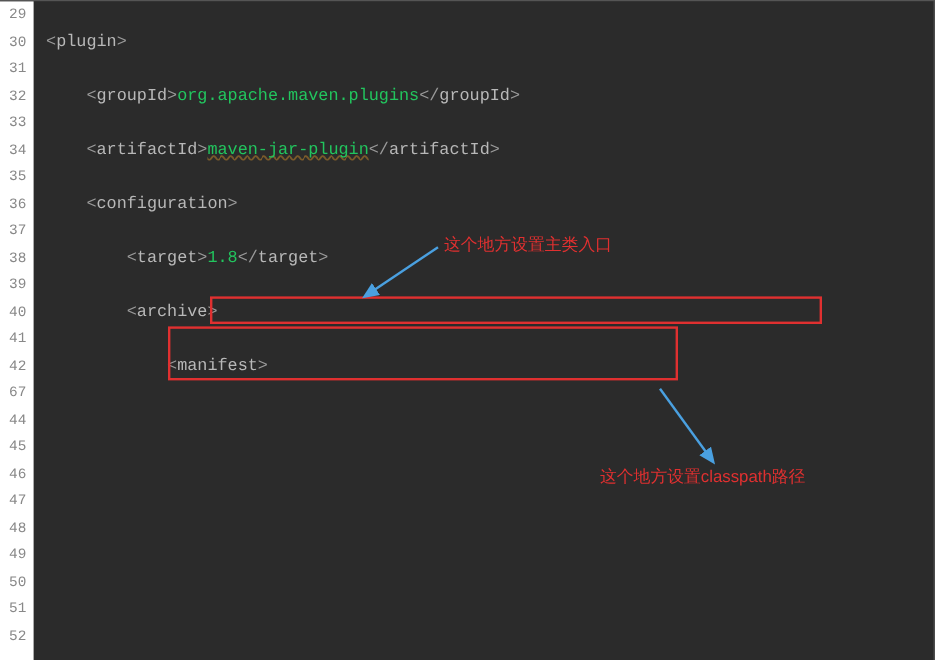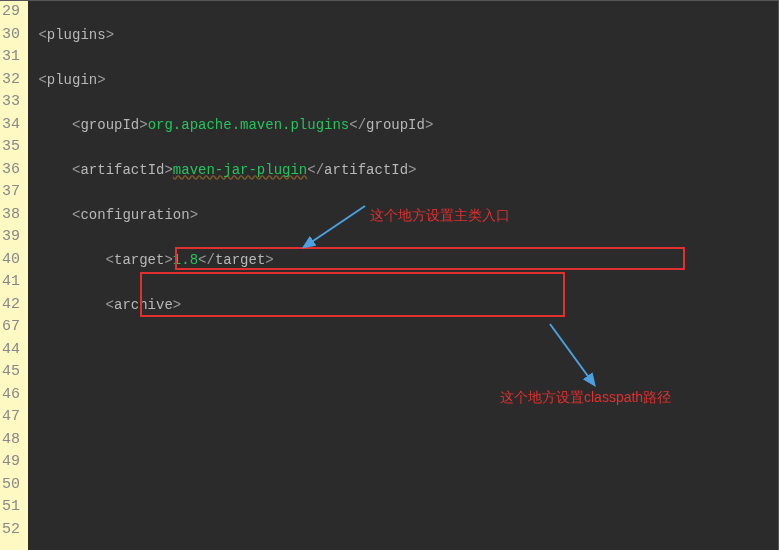--- a/index.html
+++ b/index.html
@@ -12,28 +12,28 @@
     overflow: hidden;
     position: relative;
     border-top: 1px solid #555;
     border-right: 1px solid #555;
   }
   .editor {
     display: flex;
     height: 100%;
   }
   .gutter {
-    background: #fef9c3;
+    background: #ffffff;
     color: #888;
-    text-align: center;
+    text-align: right;
     padding-right: 6px;
     width: 28px;
     user-select: none;
     line-height: 22.5px;
-    font-size: 15px;
+    font-size: 12px;
   }
   .code {
     flex: 1;
     line-height: 22.5px;
     white-space: pre;
     color: #a9b7c6;
     position: relative;
     padding-left: 2px;
   }
   .line { height: 22.5px; }
@@ -72,46 +72,46 @@
     <div class="line">46</div>
     <div class="line">47</div>
     <div class="line">48</div>
     <div class="line">49</div>
     <div class="line">50</div>
     <div class="line">51</div>
     <div class="line">52</div>
   </div>
 
   <div class="code">
-<div class="line"><span class="angle"> &lt;</span><span class="tag">plugins</span><span class="angle">&gt;</span></div>
 <div class="line"><span class="angle"> &lt;</span><span class="tag">plugin</span><span class="angle">&gt;</span></div>
 <div class="line"><span class="angle">     &lt;</span><span class="tag">groupId</span><span class="angle">&gt;</span><span class="text">org.apache.maven.plugins</span><span class="angle">&lt;/</span><span class="tag">groupId</span><span class="angle">&gt;</span></div>
 <div class="line"><span class="angle">     &lt;</span><span class="tag">artifactId</span><span class="angle">&gt;</span><span class="text typo">maven-jar-plugin</span><span class="angle">&lt;/</span><span class="tag">artifactId</span><span class="angle">&gt;</span></div>
 <div class="line"><span class="angle">     &lt;</span><span class="tag">configuration</span><span class="angle">&gt;</span></div>
 <div class="line"><span class="angle">         &lt;</span><span class="tag">target</span><span class="angle">&gt;</span><span class="text">1.8</span><span class="angle">&lt;/</span><span class="tag">target</span><span class="angle">&gt;</span></div>
 <div class="line"><span class="angle">         &lt;</span><span class="tag">archive</span><span class="angle">&gt;</span></div>
+<div class="line"><span class="angle">             &lt;</span><span class="tag">manifest</span><span class="angle">&gt;</span></div>
 
 
 
 
 
 
 
 
 
 
 
 
   </div>
 </div>
 
 <div class="redbox" style="left:175px; top:246px; width:510px; height:23px;"></div>
 <div class="redbox" style="left:140px; top:271px; width:425px; height:45px;"></div>
 
-<div class="anno" style="left:370px; top:206px;">这个地方设置主类入口</div>
+<div class="anno" style="left:370px; top:194px;">这个地方设置主类入口</div>
 <div class="anno" style="left:500px; top:388px;">这个地方设置classpath路径</div>
 
 <div class="arrow" style="left:300px; top:200px;">
 <svg width="70" height="50">
       <defs>
         <marker id="ah1" markerWidth="10" markerHeight="10" refX="2" refY="3" orient="auto">
           <path d="M0,0 L0,6 L7,3 z" fill="#4aa0e0"></path>
         </marker>
       </defs>
       <line x1="65" y1="5" x2="10" y2="42" stroke="#4aa0e0" stroke-width="2" marker-end="url(#ah1)"></line>

